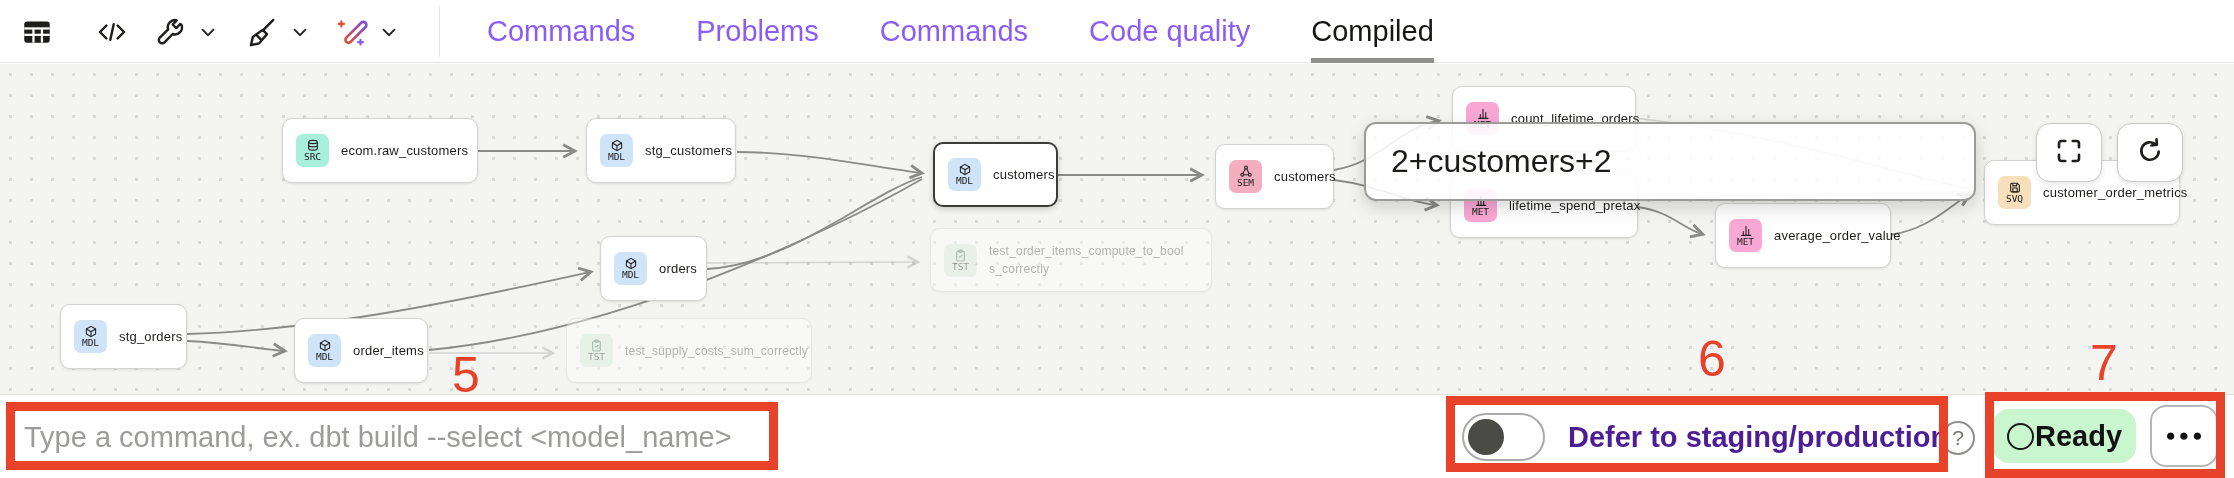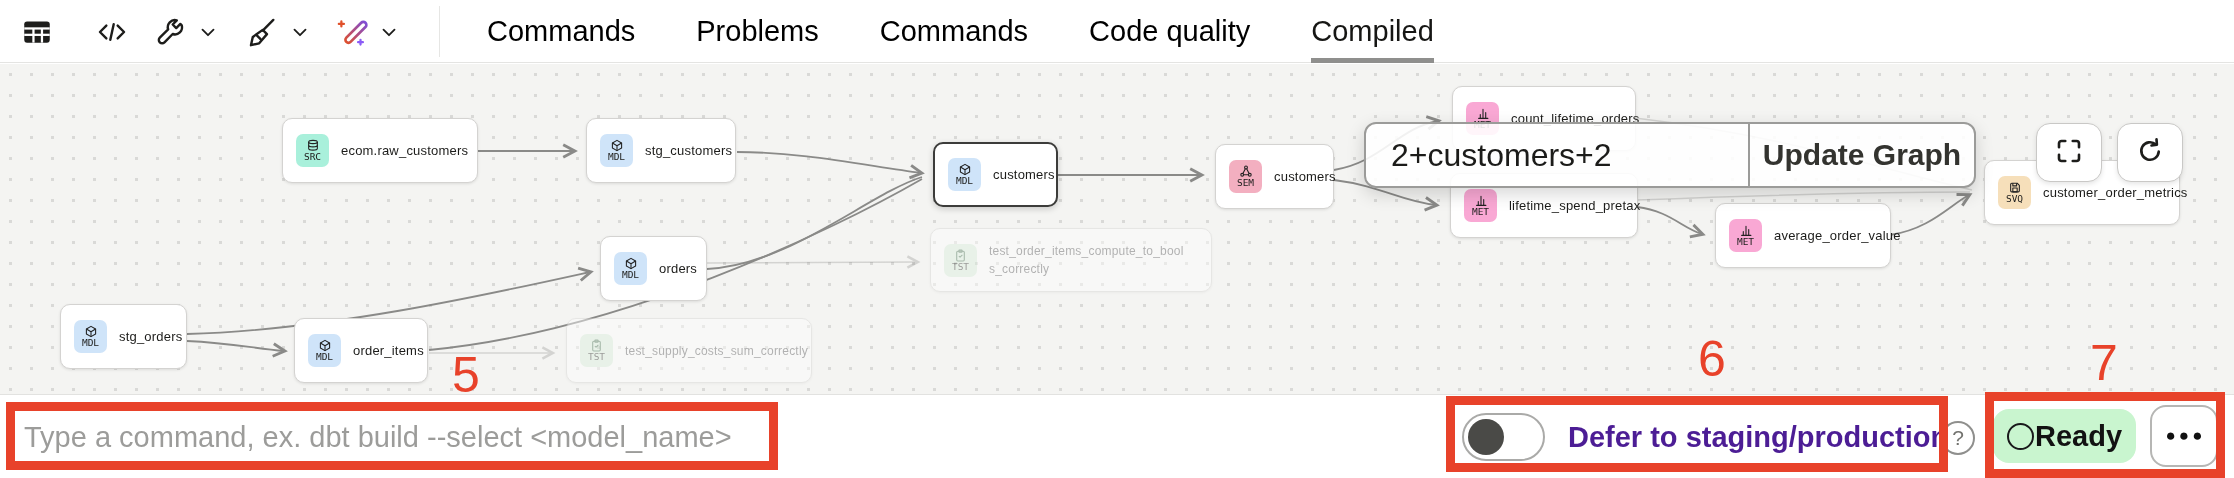--- a/index.html
+++ b/index.html
@@ -5,21 +5,21 @@
   * { margin:0; padding:0; box-sizing:border-box; }
   html,body { width:2234px; height:478px; }
   body { font-family:"Liberation Sans", sans-serif; position:relative; background:#fff; overflow:hidden; }
 
   
   .topbar { position:absolute; left:0; top:0; width:2234px; height:63px; background:#fff; border-bottom:1px solid #e4e4e2; z-index:6; }
   .tb-icon { position:absolute; top:0; height:63px; display:flex; align-items:center; cursor:pointer; }
   .tb-icon svg { display:block; }
   .tb-divider { position:absolute; left:439px; top:6px; height:51px; width:1px; background:#e6e6e4; }
   .tabs { position:absolute; left:487px; top:0; height:63px; display:flex; gap:61px; align-items:stretch; }
-  .tab { display:flex; align-items:center; font-size:29px; color:#000000; cursor:pointer; border-bottom:5px solid transparent; padding-top:4px; }
+  .tab { display:flex; align-items:center; font-size:29px; color:#8b5cf6; cursor:pointer; border-bottom:5px solid transparent; padding-top:4px; }
   .tab.active { color:#161614; border-bottom-color:#8f8f8d; }
 
   
   .graph { position:absolute; left:0; top:64px; width:2234px; height:330px; background-color:#f4f4f2;
            background-image:radial-gradient(circle, #d9d9d7 1.8px, transparent 1.9px); background-size:21px 21px; overflow:hidden; }
   .edges { position:absolute; left:0; top:0; z-index:1; }
 
   .node { position:absolute; height:65px; background:#fff; border:1.5px solid #d4d3d1; border-radius:10px;
           display:flex; align-items:center; gap:12px; padding:0 13px; box-shadow:0 1px 3px rgba(0,0,0,.10); z-index:2; cursor:pointer; }
   .node.selected { border:2.5px solid #3c3c3a; box-shadow:0 2px 6px rgba(0,0,0,.18); }
@@ -28,21 +28,21 @@
   .badge svg { display:block; }
   .btxt { font-family:"DejaVu Sans Mono", monospace; font-size:9.5px; line-height:10px; color:#21211f; }
   .nlabel { font-size:13px; color:#1c1c1a; white-space:nowrap; letter-spacing:.2px; }
   .node.tst .nlabel { font-size:12px; color:#57575a; }
   .node.wrap { height:64px; }
   .node.wrap .nlabel { white-space:normal; overflow-wrap:anywhere; line-height:1.5; width:200px; }
   .b-src{background:#a9f0db} .b-mdl{background:#cfe4f9} .b-sem{background:#f3afc0}
   .b-met{background:#f9a8d4} .b-svq{background:#f6dfba} .b-tst{background:#d9efdc}
 
   
-  .selector { position:absolute; left:1364px; top:58px; width:612px; height:66px; background:rgba(255,255,255,.88);
+  .selector { position:absolute; left:1364px; top:58px; width:612px; height:79px; background:rgba(255,255,255,.88);
               border:2px solid #9b9b99; border-radius:12px; box-shadow:0 6px 18px rgba(0,0,0,.16); display:flex; z-index:4; }
   .sel-input { flex:1; display:flex; align-items:center; padding-left:25px; font-size:32px; color:#1b1b19; cursor:text; }
   .sel-btn { width:226px; border-left:2px solid #9b9b99; display:flex; align-items:center; justify-content:center;
              font-size:30px; font-weight:600; color:#33332f; cursor:pointer; }
 
   .gbtn { position:absolute; width:66px; height:59px; background:#fff; border:1.5px solid #c9c8c6; border-radius:14px;
           display:flex; align-items:center; justify-content:center; box-shadow:0 2px 5px rgba(0,0,0,.10); z-index:5; cursor:pointer; }
 
   
   .bottombar { position:absolute; left:0; top:394px; width:2234px; height:96px; background:#fff; border-top:1px solid #e2e2e0; z-index:6; }
@@ -354,21 +354,20 @@
             <rect x="8" y="13" width="8" height="7"></rect>
           </svg>
         </span>
       <span class="btxt">SVQ</span>
     </div>
     <div class="nlabel">customer_order_metrics</div>
   </div>
 
   <div class="selector">
     <div class="sel-input">2+customers+2</div>
-    <div class="sel-btn">Update Graph</div>
   </div>
 
   <div class="gbtn" style="left:2036px;top:59px">
     <span>
       <svg width="30" height="30" viewBox="0 0 24 24" fill="none" stroke="#1d1d1b" stroke-width="2.1" stroke-linecap="round" stroke-linejoin="round">
           <path d="M4 9V6a2 2 0 0 1 2-2h3"></path>
           <path d="M15 4h3a2 2 0 0 1 2 2v3"></path>
           <path d="M20 15v3a2 2 0 0 1-2 2h-3"></path>
           <path d="M9 20H6a2 2 0 0 1-2-2v-3"></path>
         </svg>

